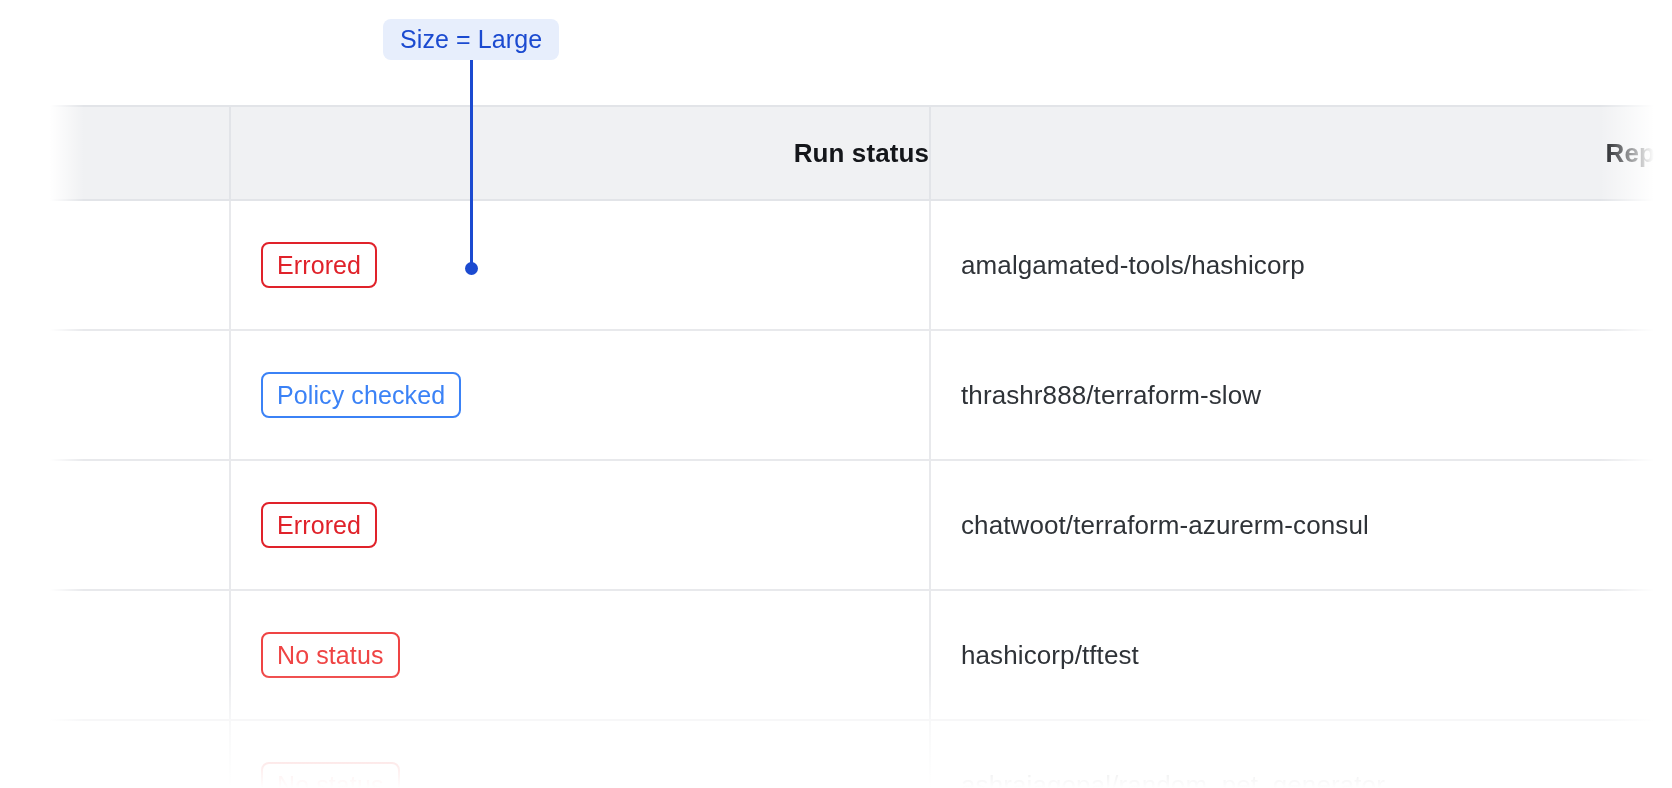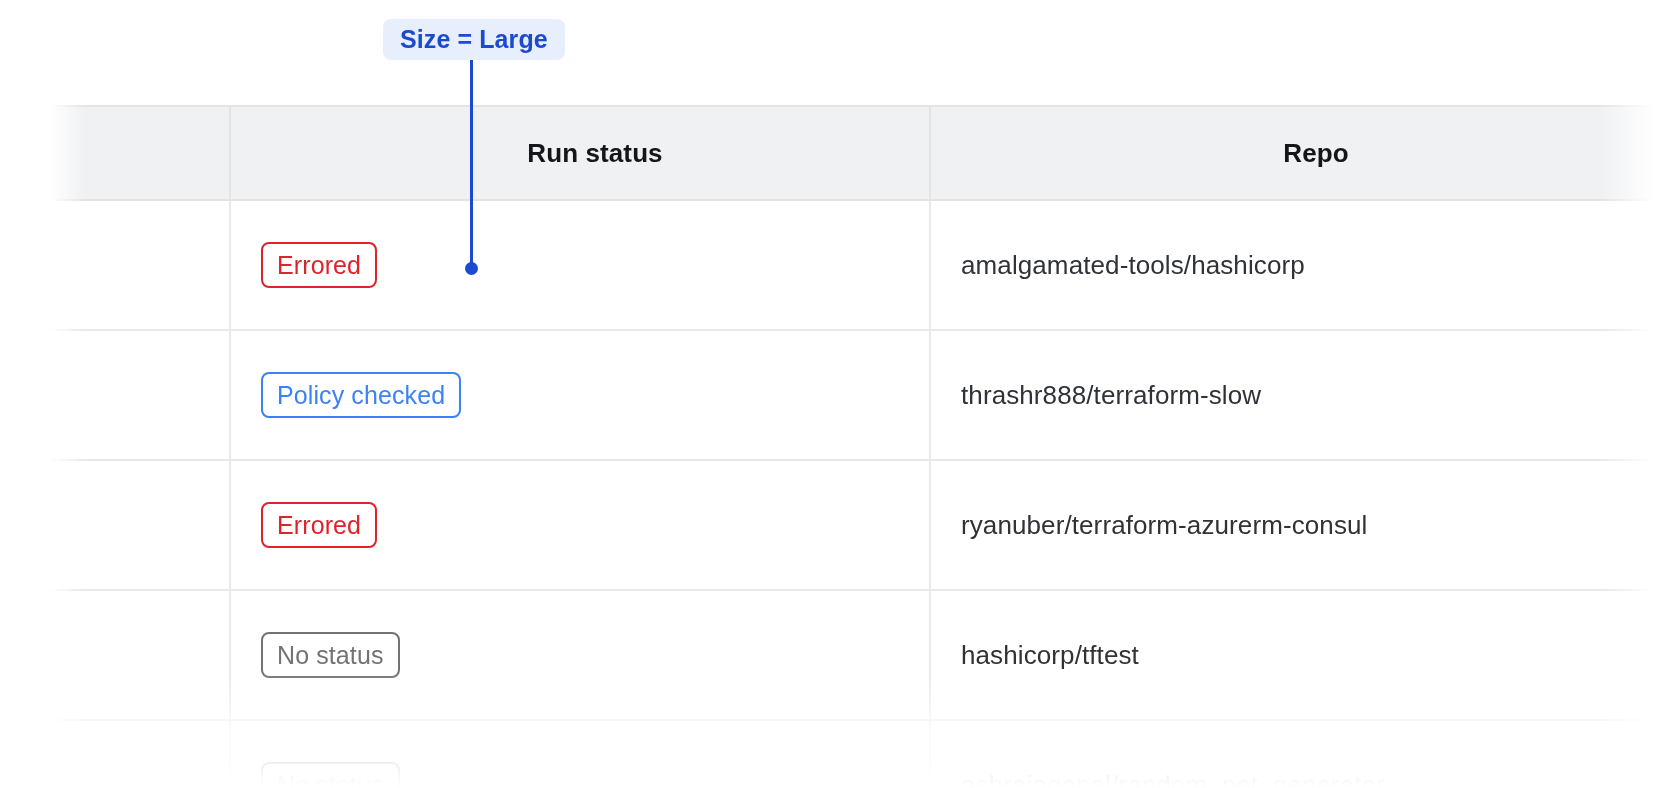--- a/index.html
+++ b/index.html
@@ -28,21 +28,21 @@
     left: 383px;
     top: 19px;
     height: 41px;
     display: flex;
     align-items: center;
     padding: 0 17px;
     background: #e7eefc;
     border-radius: 8px;
     color: #1b4ad0;
     font-size: 25px;
-    font-weight: 700;
+    font-weight: 400;
     letter-spacing: 0.1px;
     white-space: nowrap;
   }
   .callout-line {
     position: absolute;
     left: 470px;
     top: 60px;
     width: 3px;
     height: 211px;
     background: #1b4ad0;
@@ -77,21 +77,21 @@
   .tbl col.c-status { width: 700px; }
   .tbl col.c-repo   { width: 742px; }
 
   .tbl thead th {
     height: 94px;
     background: #f0f1f3;
     border-top: 2px solid #e2e4e8;
     border-bottom: 2px solid #e2e4e8;
     border-right: 2px solid #e2e4e8;
     padding: 0 0 0 30px;
-    text-align: center;
+    text-align: right;
     vertical-align: middle;
     font-size: 26px;
     font-weight: 700;
     color: #14161a;
     letter-spacing: 0.1px;
     box-sizing: border-box;
   }
   .tbl thead th.first-col { padding-left: 0; }
 
   .tbl tbody td {
@@ -120,21 +120,21 @@
     border: 2px solid currentColor;
     font-size: 25px;
     line-height: 1;
     letter-spacing: 0.1px;
     background: #ffffff;
     white-space: nowrap;
     box-sizing: border-box;
   }
   .badge.errored        { color: #e0222a; }
   .badge.policychecked  { color: #3b82f6; }
-  .badge.nostatus       { color: #737373; }
+  .badge.nostatus       { color: #ef4444; }
 
   
   .fade-left {
     position: absolute;
     left: 50px;
     top: 105px;
     width: 34px;
     height: 683px;
     background: linear-gradient(to right, #ffffff 0%, rgba(255,255,255,0) 100%);
     pointer-events: none;
@@ -193,21 +193,21 @@
             <span class="badge policychecked">Policy checked</span>
           </td>
           <td>thrashr888/terraform-slow</td>
         </tr>
 
         <tr>
           <td class="first-col"></td>
           <td>
             <span class="badge errored">Errored</span>
           </td>
-          <td>ryanuber/terraform-azurerm-consul</td>
+          <td>chatwoot/terraform-azurerm-consul</td>
         </tr>
 
         <tr>
           <td class="first-col"></td>
           <td>
             <span class="badge nostatus">No status</span>
           </td>
           <td>hashicorp/tftest</td>
         </tr>
 

